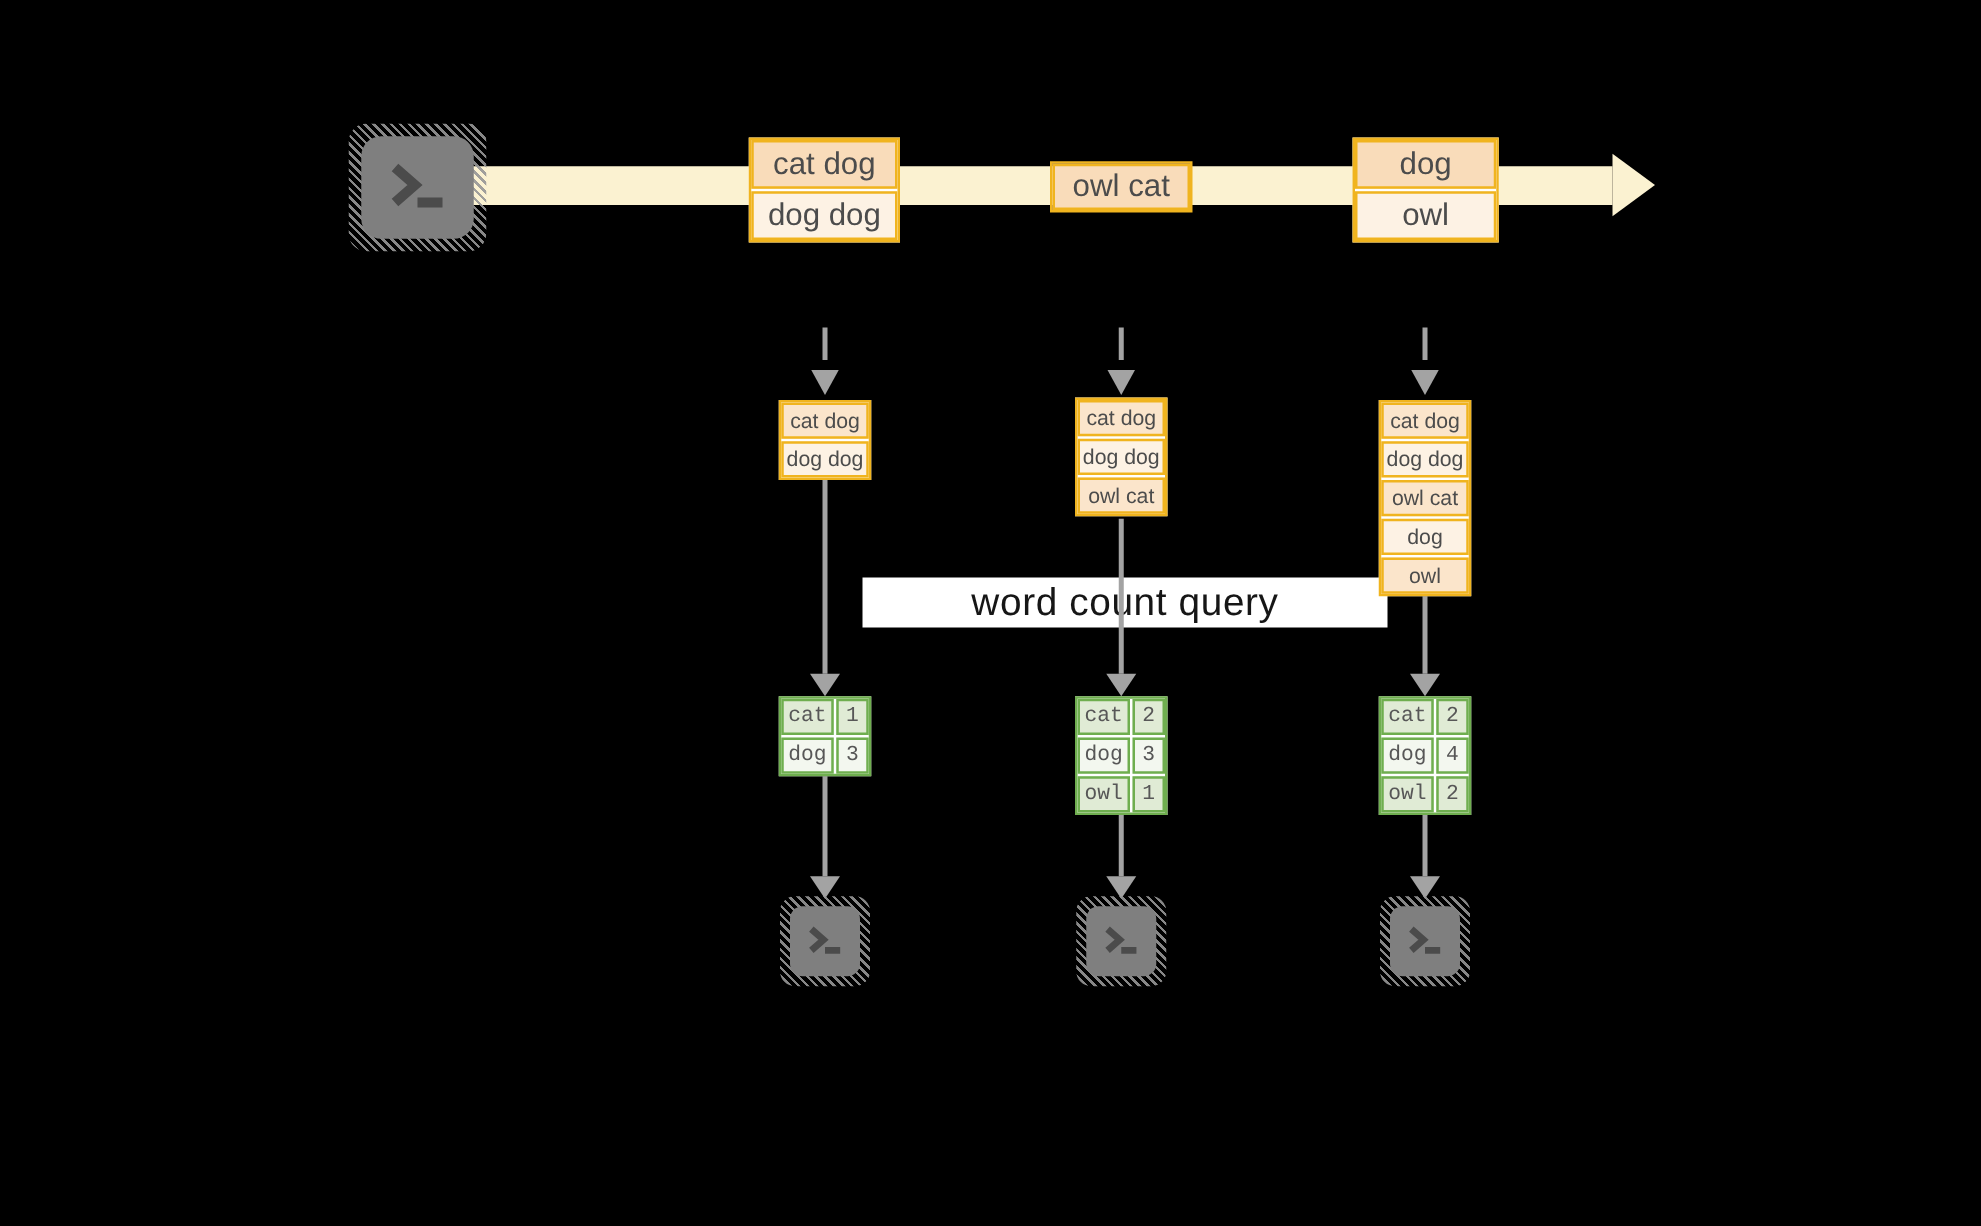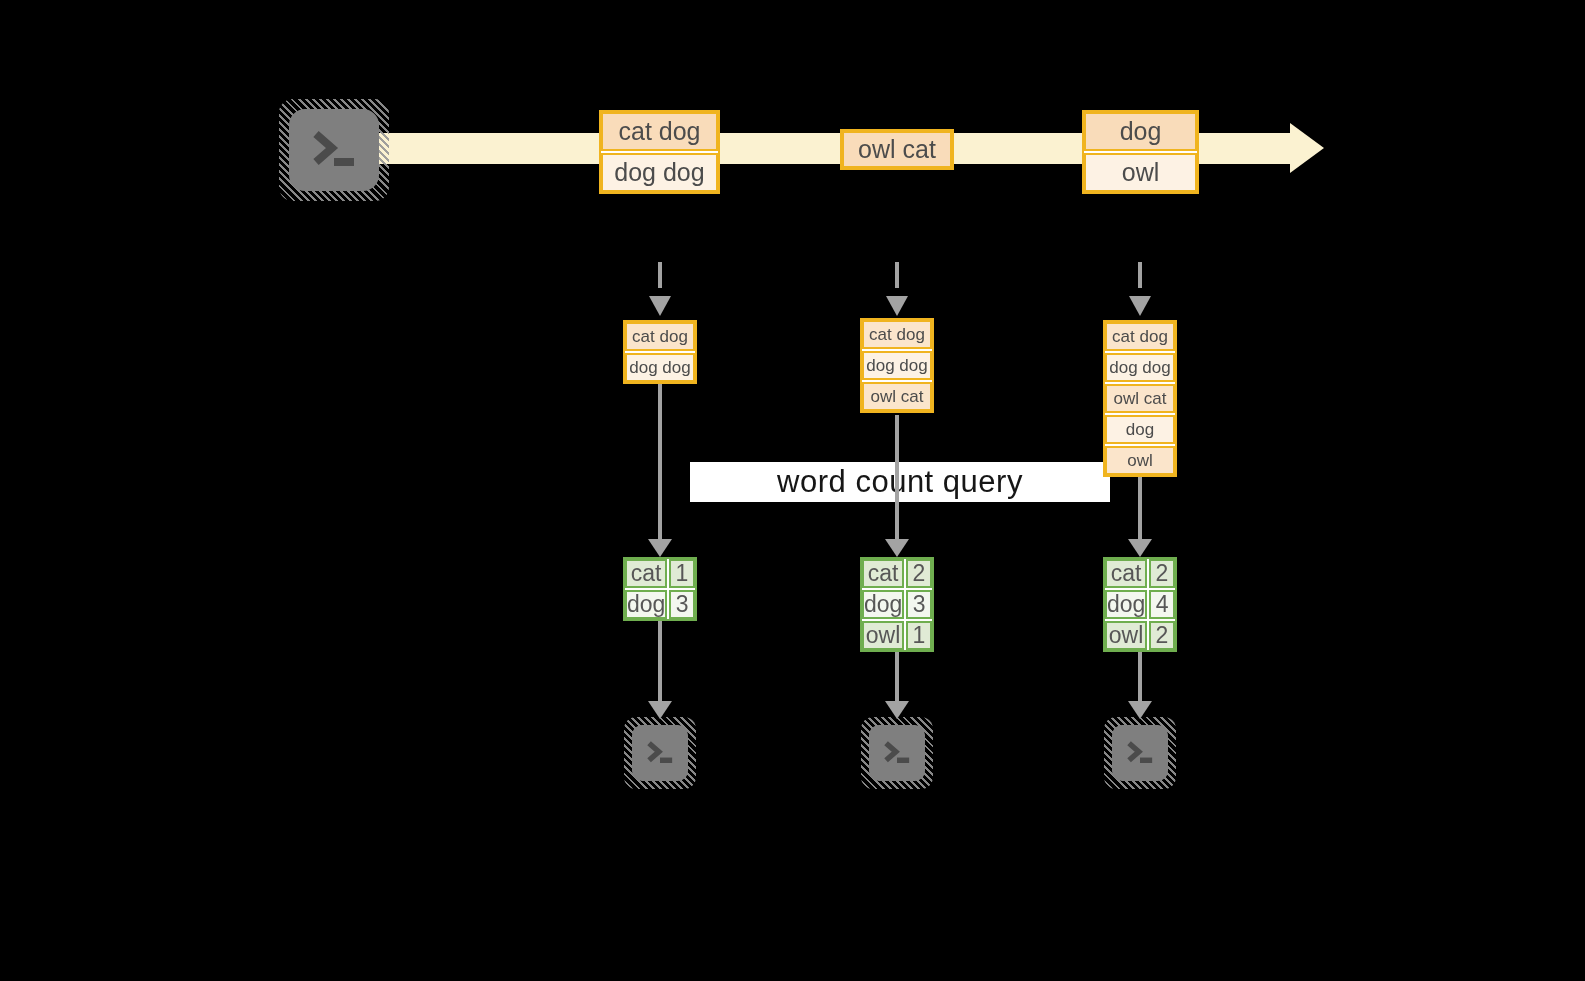--- a/index.html
+++ b/index.html
@@ -32,21 +32,21 @@
   .cell.small{height:25px;line-height:25px;font-size:17px;}
 
   
   .green-table{
     z-index:3;background:#fff;border:2px solid #6fae4f;
     display:flex;flex-direction:column;gap:2px;box-sizing:border-box;width:74px;
   }
   .green-row{display:flex;gap:2px;}
   .green-cell{
     border:2px solid #6fae4f;height:25px;line-height:25px;
-    text-align:center;font-size:23px;color:#575757;box-sizing:content-box;
+    text-align:center;font-size:17px;color:#575757;box-sizing:content-box;font-family:Liberation Mono, monospace;
   }
   .green-cell.word{flex:1;}
   .green-cell.num{width:22px;}
   .row-dark .green-cell{background:#e0ebd5;}
   .row-light .green-cell{background:#f3f7ef;}
 
   
   .vline{width:4px;background:#a3a3a3;z-index:2;}
   .head-down{
     width:0;height:0;z-index:2;

